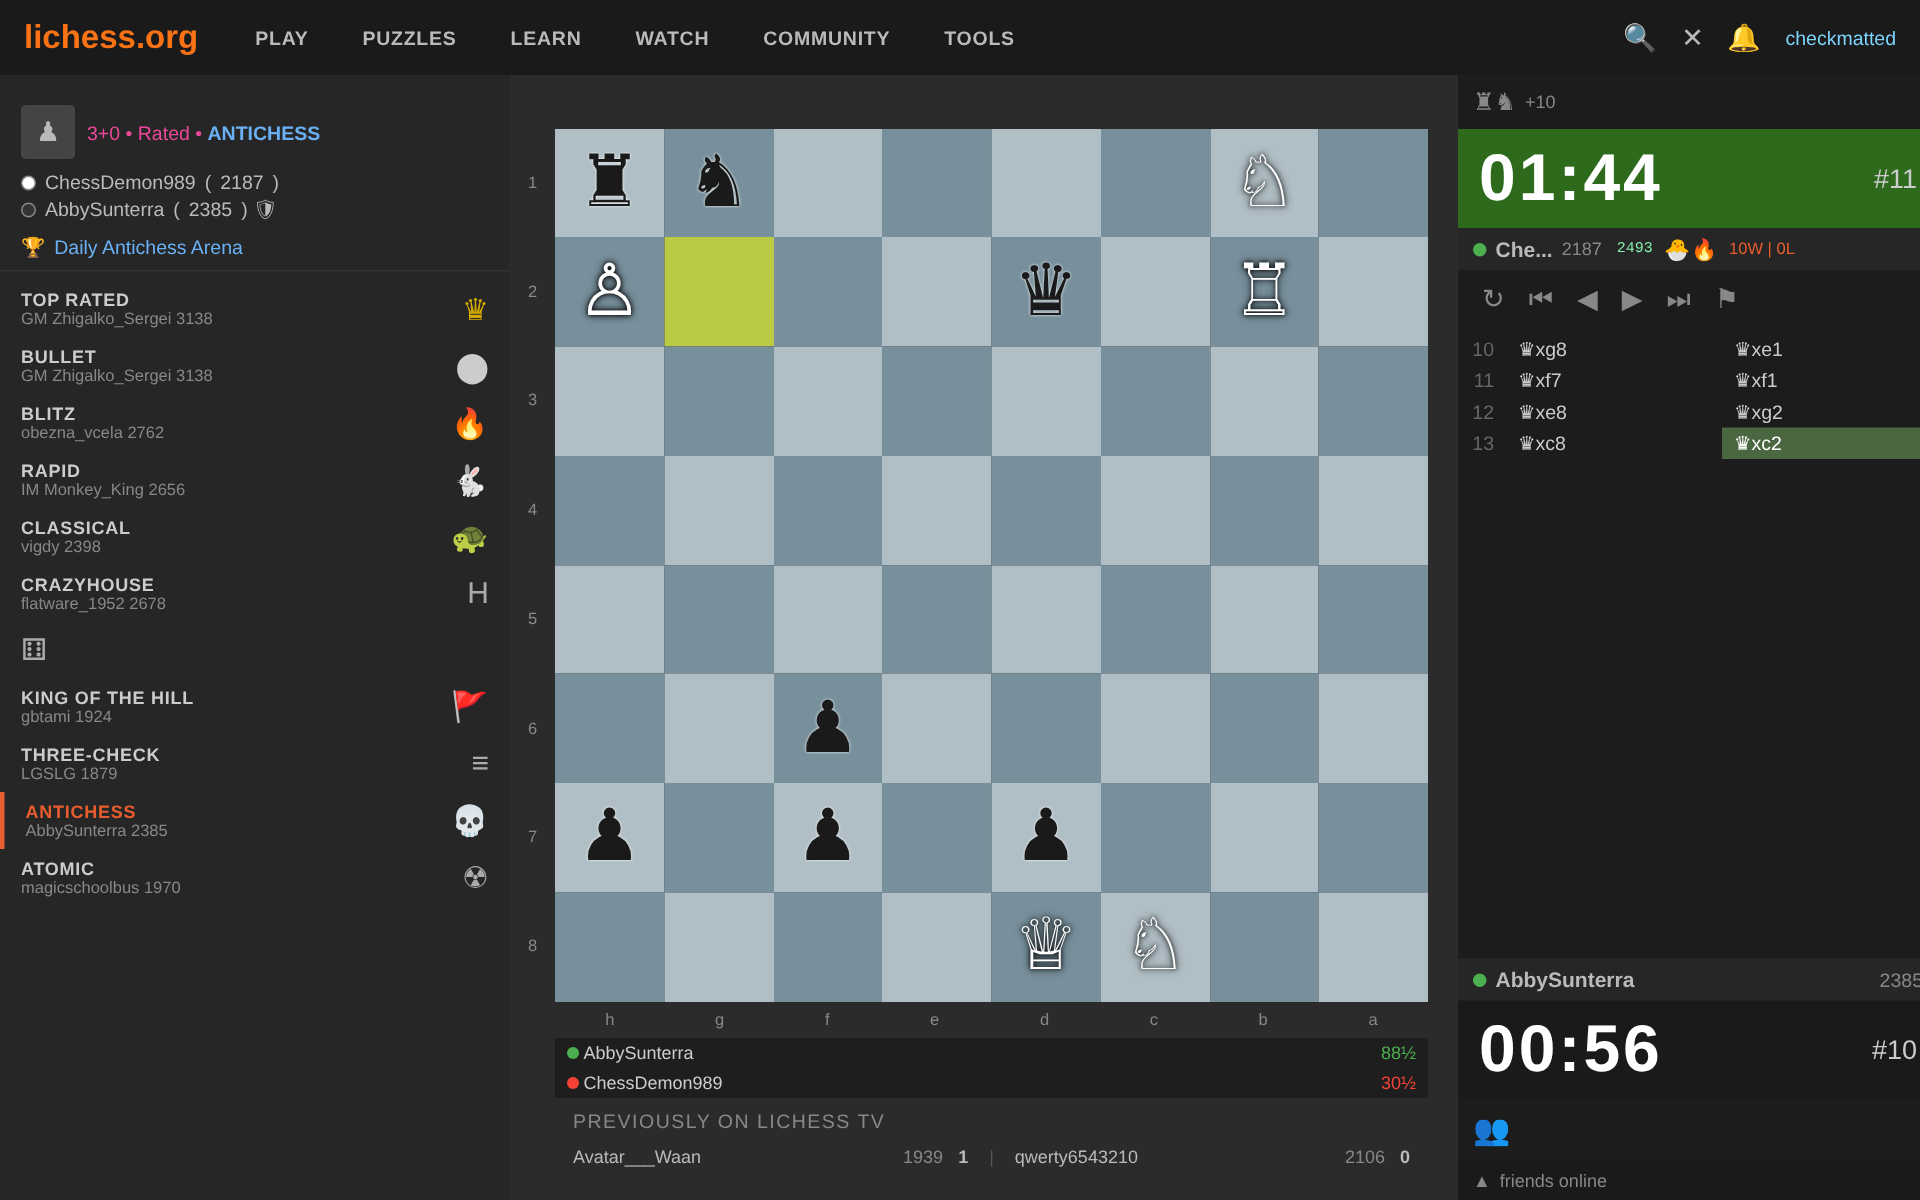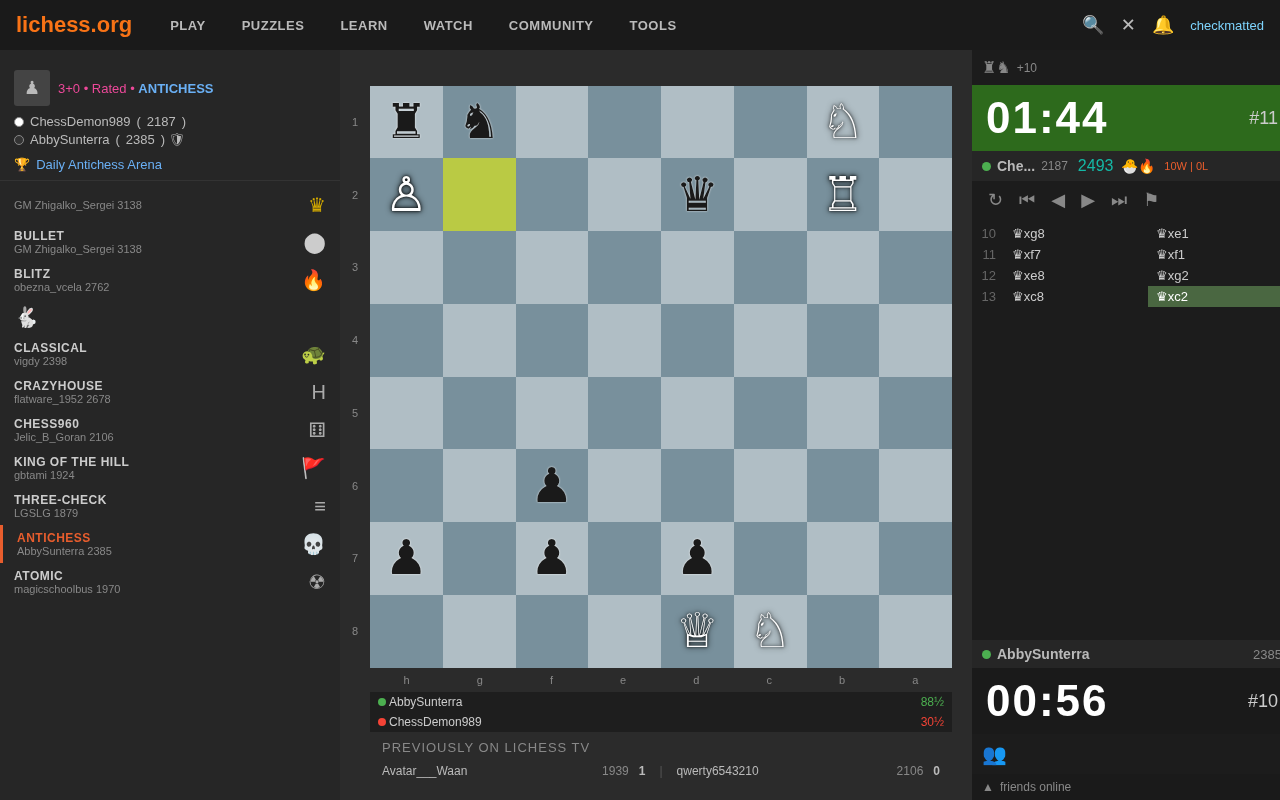--- a/index.html
+++ b/index.html
@@ -454,60 +454,61 @@
       </div>
       <div class="arena-link">
         <span class="trophy-icon">🏆</span>
         <span>Daily Antichess Arena</span>
       </div>
     </div>
 
     <div class="leaderboard-list" id="leaderboard-container">
     <div class="leaderboard-item">
     <div class="lb-info">
+      <div class="lb-category">TOP RATED</div>
       <div class="lb-player">GM Zhigalko_Sergei 3138</div>
     </div>
     <div class="lb-icon gold">♛</div>
   </div>
         <div class="leaderboard-item">
     <div class="lb-info">
       <div class="lb-category">BULLET</div>
       <div class="lb-player">GM Zhigalko_Sergei 3138</div>
     </div>
     <div class="lb-icon bullet">⬤</div>
   </div>
         <div class="leaderboard-item">
     <div class="lb-info">
       <div class="lb-category">BLITZ</div>
       <div class="lb-player">obezna_vcela 2762</div>
     </div>
     <div class="lb-icon blitz">🔥</div>
   </div>
         <div class="leaderboard-item">
+    <div class="lb-info">
+      <div class="lb-category">RAPID</div>
+      <div class="lb-player">IM Monkey_King 2656</div>
+    </div>
     <div class="lb-icon rapid">🐇</div>
   </div>
         <div class="leaderboard-item">
     <div class="lb-info">
       <div class="lb-category">CLASSICAL</div>
       <div class="lb-player">vigdy 2398</div>
     </div>
     <div class="lb-icon classical">🐢</div>
   </div>
         <div class="leaderboard-item">
     <div class="lb-info">
       <div class="lb-category">CRAZYHOUSE</div>
       <div class="lb-player">flatware_1952 2678</div>
     </div>
     <div class="lb-icon crazyhouse">H</div>
   </div>
         <div class="leaderboard-item">
-    <div class="lb-info">
-      <div class="lb-category">CHESS960</div>
-      <div class="lb-player">Jelic_B_Goran 2106</div>
-    </div>
     <div class="lb-icon chess960">⚅</div>
   </div>
         <div class="leaderboard-item">
     <div class="lb-info">
       <div class="lb-category">KING OF THE HILL</div>
       <div class="lb-player">gbtami 1924</div>
     </div>
     <div class="lb-icon koth">🚩</div>
   </div>
         <div class="leaderboard-item">
@@ -697,21 +698,21 @@
       <div class="timer-digits">
         <span>01</span>:<span>44</span>
       </div>
       <div class="timer-rank">#11</div>
     </div>
 
     <div class="player-info-row">
       <span class="online-dot"></span>
       <span class="player-name-link">Che...</span>
       <span style="color:#888; font-size:12px;">2187</span>
-      <span style="color:#14b8a6; font-size:16px; margin-left:4px;">2493</span>
+      <span style="color:#86efac; font-size:10px; margin-left:4px;font-family:Liberation Mono, monospace;">2493</span>
       <span style="font-size:14px; margin-left:2px;">🐣🔥</span>
       <span style="color:#e85d2d; font-size:11px; margin-left:2px; font-weight:normal;">10W | 0L</span>
     </div>
 
     <div class="move-controls">
       <button class="move-ctrl-btn">↻</button>
       <button class="move-ctrl-btn">⏮</button>
       <button class="move-ctrl-btn">◀</button>
       <button class="move-ctrl-btn">▶</button>
       <button class="move-ctrl-btn">⏭</button>

